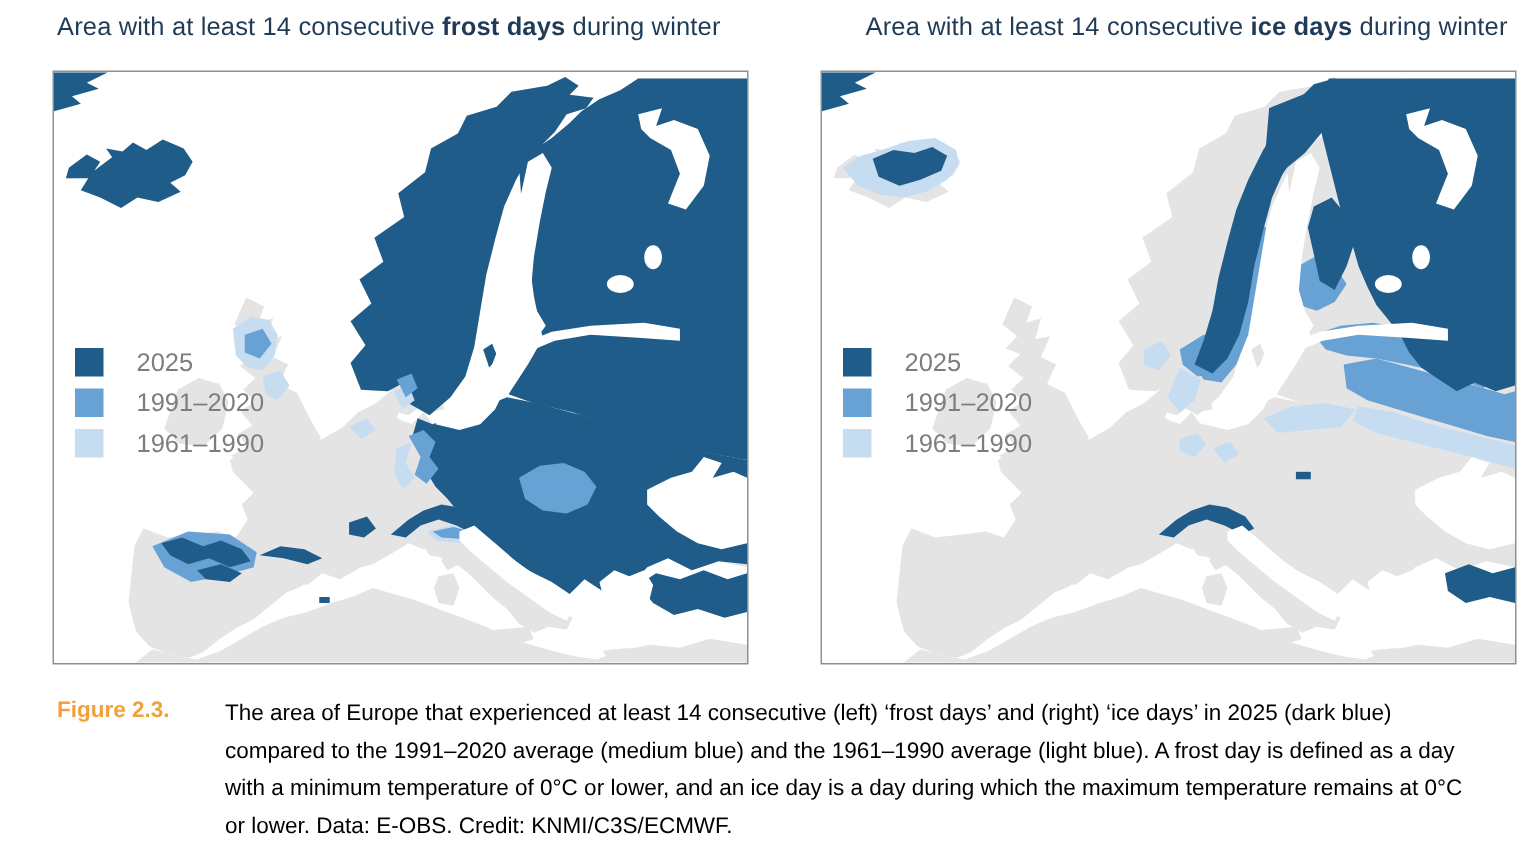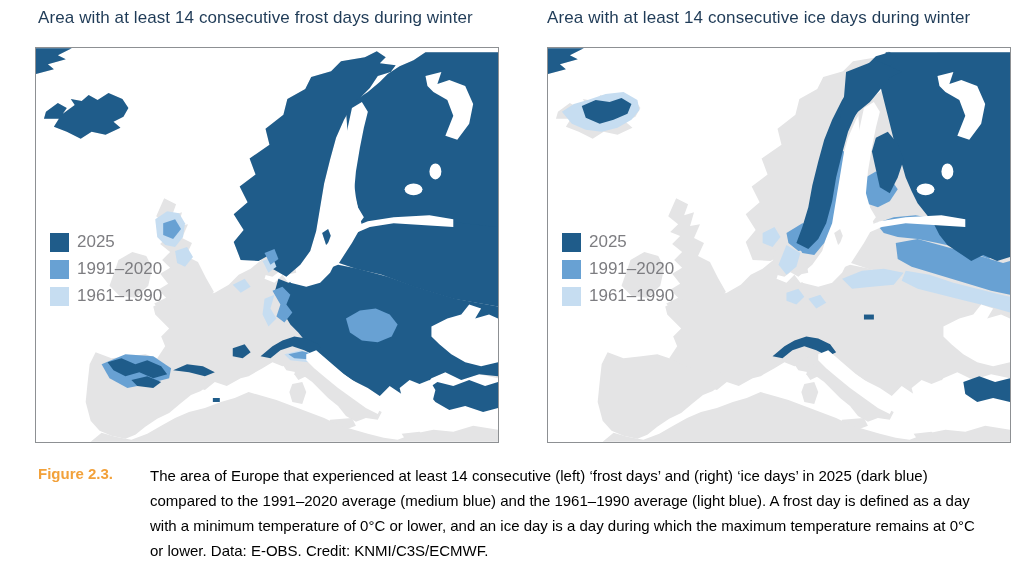--- a/index.html
+++ b/index.html
@@ -1,32 +1,32 @@
 <!DOCTYPE html>
 <html><head>
 <meta charset="utf-8">
 <style>
   * { margin:0; padding:0; box-sizing:border-box; }
   html,body { width:1024px; height:578px; background:#ffffff; overflow:hidden;
               font-family:"Liberation Sans", sans-serif; }
   .stage { position:relative; width:1024px; height:578px; background:#fff; }
 
   .map-title { position:absolute; top:8px; font-size:17px; color:#1f3b57; letter-spacing:.1px; }
-  .map-title b { font-weight:normal;margin-top:42px; }
+  .map-title b { font-weight:bold;margin-top:42px; }
   #title-left  { left:38px; }
-  #title-right { left:547px; }
+  #title-right { left:577px; }
 
   .map-panel { position:absolute; top:47px; width:464px; height:396px;
                border:1px solid #8d9093; background:#ffffff; }
   #panel-left  { left:35px; }
   #panel-right { left:547px; }
   .map-panel svg { display:block; width:100%; height:100%; }
 
   .legend { position:absolute; left:14px; top:184px; }
-  .legend-row { display:flex; align-items:center; margin-bottom:7px; height:20px; }
+  .legend-row { display:flex; margin-bottom:7px; height:20px;gap:14px; }
   .swatch { width:19px; height:19px; margin-right:8px; flex:0 0 auto; }
   .legend-label { font-size:17px; color:#7d7d81; white-space:nowrap; }
 
   .caption { position:absolute; left:38px; top:463px; width:950px; }
   .caption-label { position:absolute; left:0; top:2px; width:100px;
                    font-size:15px; font-weight:bold; color:#f2a13a; }
   .caption-text { position:absolute; left:112px; top:0; width:838px;
                   font-size:15px; line-height:25px; color:#000000; }
 </style>
 </head>

